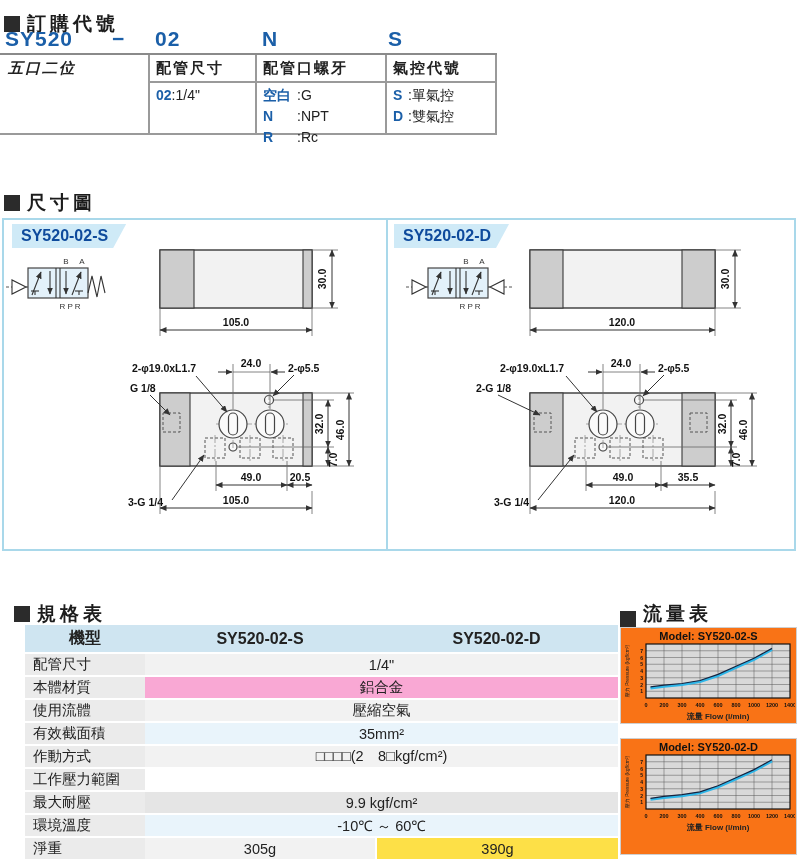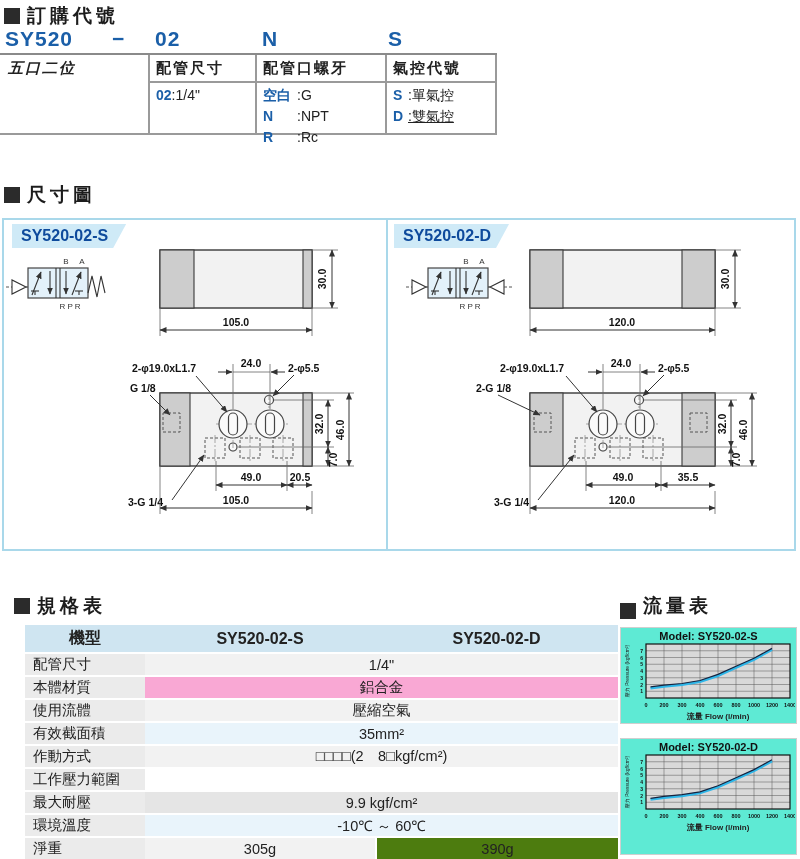--- a/index.html
+++ b/index.html
@@ -1,20 +1,20 @@
 <!DOCTYPE html>
 <html><head>
 <meta charset="utf-8">
 <style>
   html,body{margin:0;padding:0;background:#fff;}
   #page{position:relative;width:800px;height:859px;overflow:hidden;background:#fff;
         font-family:"Liberation Sans",sans-serif;color:#222;}
   
   .sec-title{position:absolute;display:flex;align-items:center;gap:7px;
-             font-weight:bold;font-size:19px;color:#1c1c1c;letter-spacing:4px;}
+             font-weight:bold;font-size:19px;color:#1c1c1c;letter-spacing:4px;margin-top:8px;}
   .sec-title .sq{width:16px;height:16px;background:#2b2b2b;flex:0 0 auto;}
   
   .code-part{position:absolute;top:27px;font-size:21px;font-weight:bold;color:#1b5fa8;letter-spacing:1px;}
   
   #order-table{position:absolute;left:0;top:53px;width:497px;height:82px;
                border-top:2px solid #8a8a8a;border-bottom:2px solid #9a9a9a;box-sizing:border-box;}
   #order-table .vline{position:absolute;top:0;bottom:0;width:2px;background:#9a9a9a;}
   #order-table .hline{position:absolute;left:148px;right:0;top:26px;height:2px;background:#9a9a9a;}
   .oth{position:absolute;top:4px;font-size:15px;font-weight:bold;color:#222;letter-spacing:2px;}
   .oti{position:absolute;font-size:14px;color:#222;white-space:nowrap;}
@@ -44,21 +44,21 @@
   #spec-table{position:absolute;left:25px;top:625px;width:593px;}
   .spec-header{display:flex;height:27px;background:#cfe5f1;align-items:center;
                font-weight:bold;font-size:16px;color:#222;justify-content:center;}
   .sh0{width:120px;text-align:center;} .sh1{width:230px;text-align:center;} .sh2{flex:1;text-align:center;}
   .spec-row{display:flex;height:21px;margin-top:2px;font-size:14.5px;color:#222;}
   .sl{width:120px;background:#ebebeb;display:flex;align-items:center;padding-left:8px;box-sizing:border-box;}
   .sv{flex:1;display:flex;align-items:center;justify-content:center;}
   .sva{width:230px;display:flex;align-items:center;justify-content:center;}
   .svb{flex:1;display:flex;align-items:center;justify-content:center;margin-left:2px;}
   
-  .chart-panel{position:absolute;left:620px;width:177px;background:#5eead4;
+  .chart-panel{position:absolute;left:620px;width:177px;background:#f97316;
                border:1px solid #cfcfcf;box-sizing:border-box;}
   .chart-title{font-weight:bold;font-size:11px;text-align:center;margin-top:2px;color:#111;}
   .chart-panel svg{display:block;margin:0 auto;}
 </style>
 </head>
 <body>
 
 <div id="page">
 
   <div class="sec-title" style="left:4px;top:3px;">
@@ -90,21 +90,21 @@
     </div>
     <div class="oti cw34" style="left:263px;top:53px;">
       <span class="code">N</span><span>:NPT</span>
     </div>
     <div class="oti cw34" style="left:263px;top:74px;">
       <span class="code">R</span><span>:Rc</span>
     </div>
     <div class="oti cw16" style="left:393px;top:32px;">
       <span class="code">S</span><span>:單氣控</span>
     </div>
-    <div class="oti cw16" style="left:393px;top:53px;text-decoration:underline;">
+    <div class="oti cw16" style="left:393px;top:53px;">
       <span class="code">D</span><span>:雙氣控</span>
     </div>
   </div>
 
   <div class="sec-title" style="left:4px;top:182px;">
     <span class="sq"></span>
     <span>尺寸圖</span>
   </div>
 
   <div id="dim-box">
@@ -361,21 +361,21 @@
           <div class="sl">最大耐壓</div>
           <div class="sv" style="background: #e5e5e5;">9.9 kgf/cm²</div>
         </div>
         <div class="spec-row">
           <div class="sl">環境溫度</div>
           <div class="sv" style="background: rgb(233, 244, 251);">-10℃ ～ 60℃</div>
         </div>
         <div class="spec-row">
           <div class="sl">淨重</div>
           <div class="sva" style="background: rgb(242, 242, 242);">305g</div>
-          <div class="svb" style="background: #4d7c0f;">390g</div>
+          <div class="svb" style="background: #fde047;">390g</div>
         </div>
       </div>
   </div>
 
   <div class="sec-title" style="left:620px;top:593px;align-items:flex-end;">
     <span class="sq"></span>
     <span>流量表</span>
   </div>
 
   <div class="chart-panel" style="top:627px;height:97px;">

